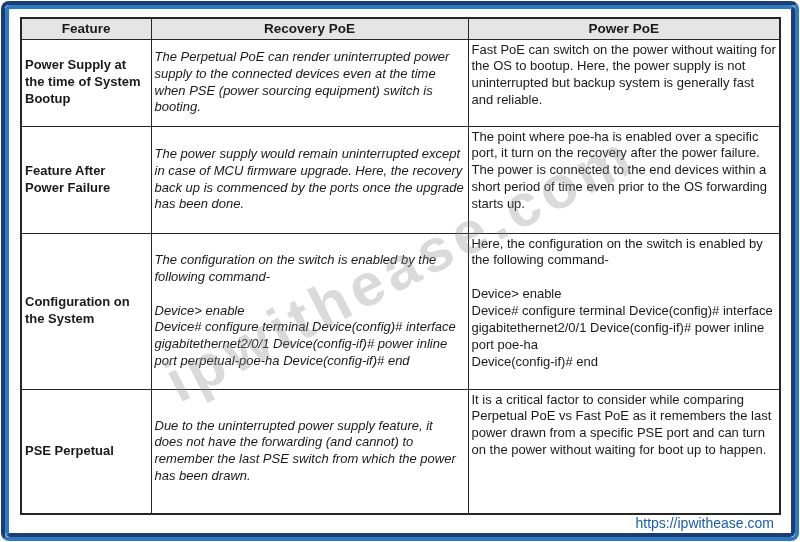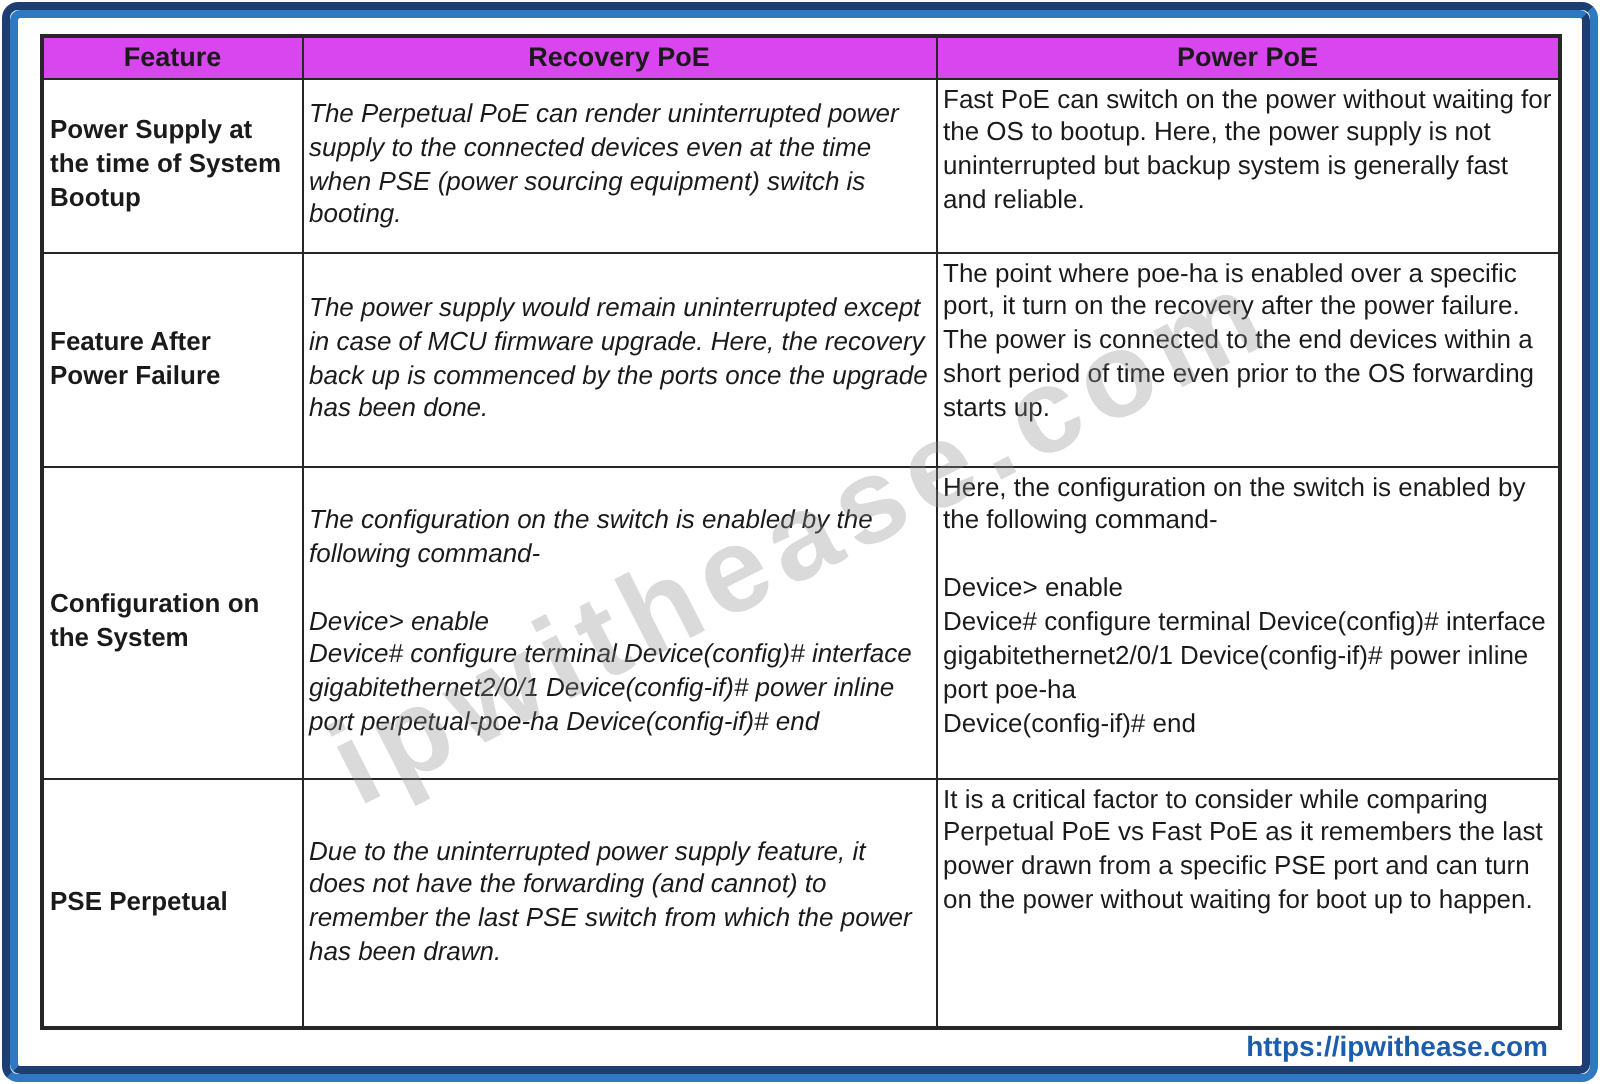--- a/index.html
+++ b/index.html
@@ -38,21 +38,21 @@
   .poe-table th, .poe-table td{
     border:1px solid #262626;
     padding:2px 3px;
     font-size:13px;
     line-height:1.3;
     color:#1a1a1a;
     white-space:pre-wrap;
     overflow:hidden;
   }
   .poe-table th{
-    background:#d946ef;
+    background:#e5e5e5;
     font-weight:bold;
     text-align:center;
     height:17px;
     font-size:13.5px;
     padding:1px 3px;
   }
   td.feature-cell{
     font-weight:bold;
     vertical-align:middle;
     margin-top:40px;
@@ -72,21 +72,21 @@
     letter-spacing:5px;
     color:rgba(140,140,140,0.32);
     white-space:nowrap;
     pointer-events:none;
   }
   .footer-link{
     position:absolute;
     right:26px;
     bottom:11px;
     font-size:14px;
-    font-weight:bold;
+    font-weight:normal;
     color:#1a5dad;
     text-decoration:none;
   }
 </style>
 </head>
 <body>
 
 <div class="frame-outer"></div>
 <div class="frame-inner"></div>
 

